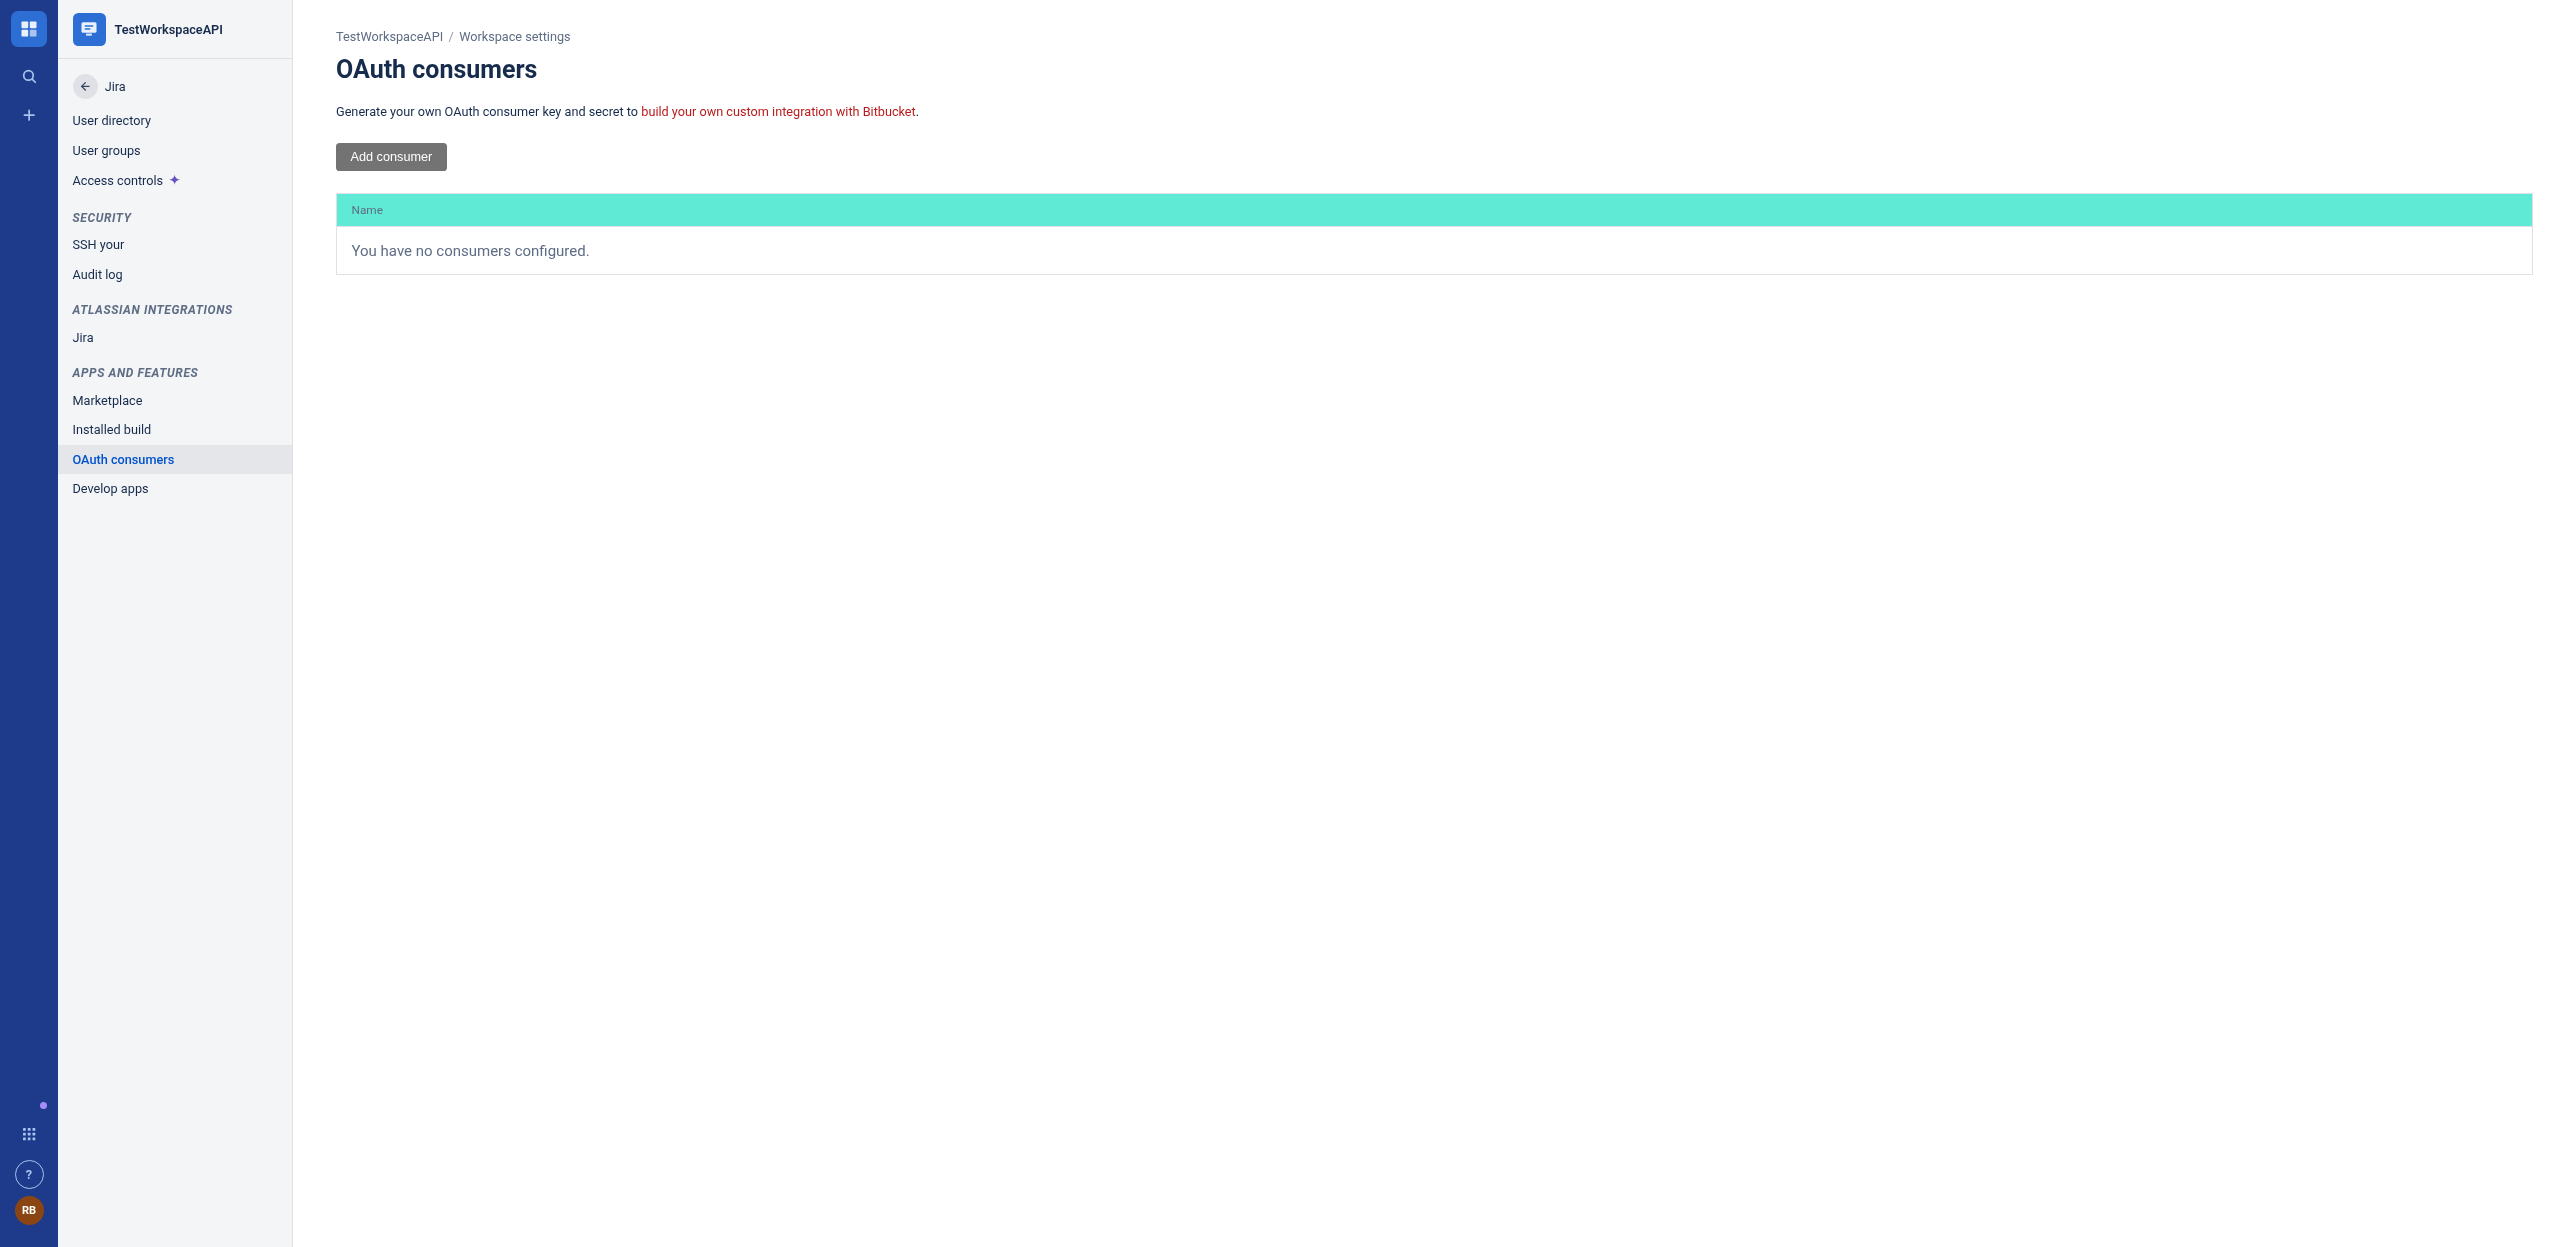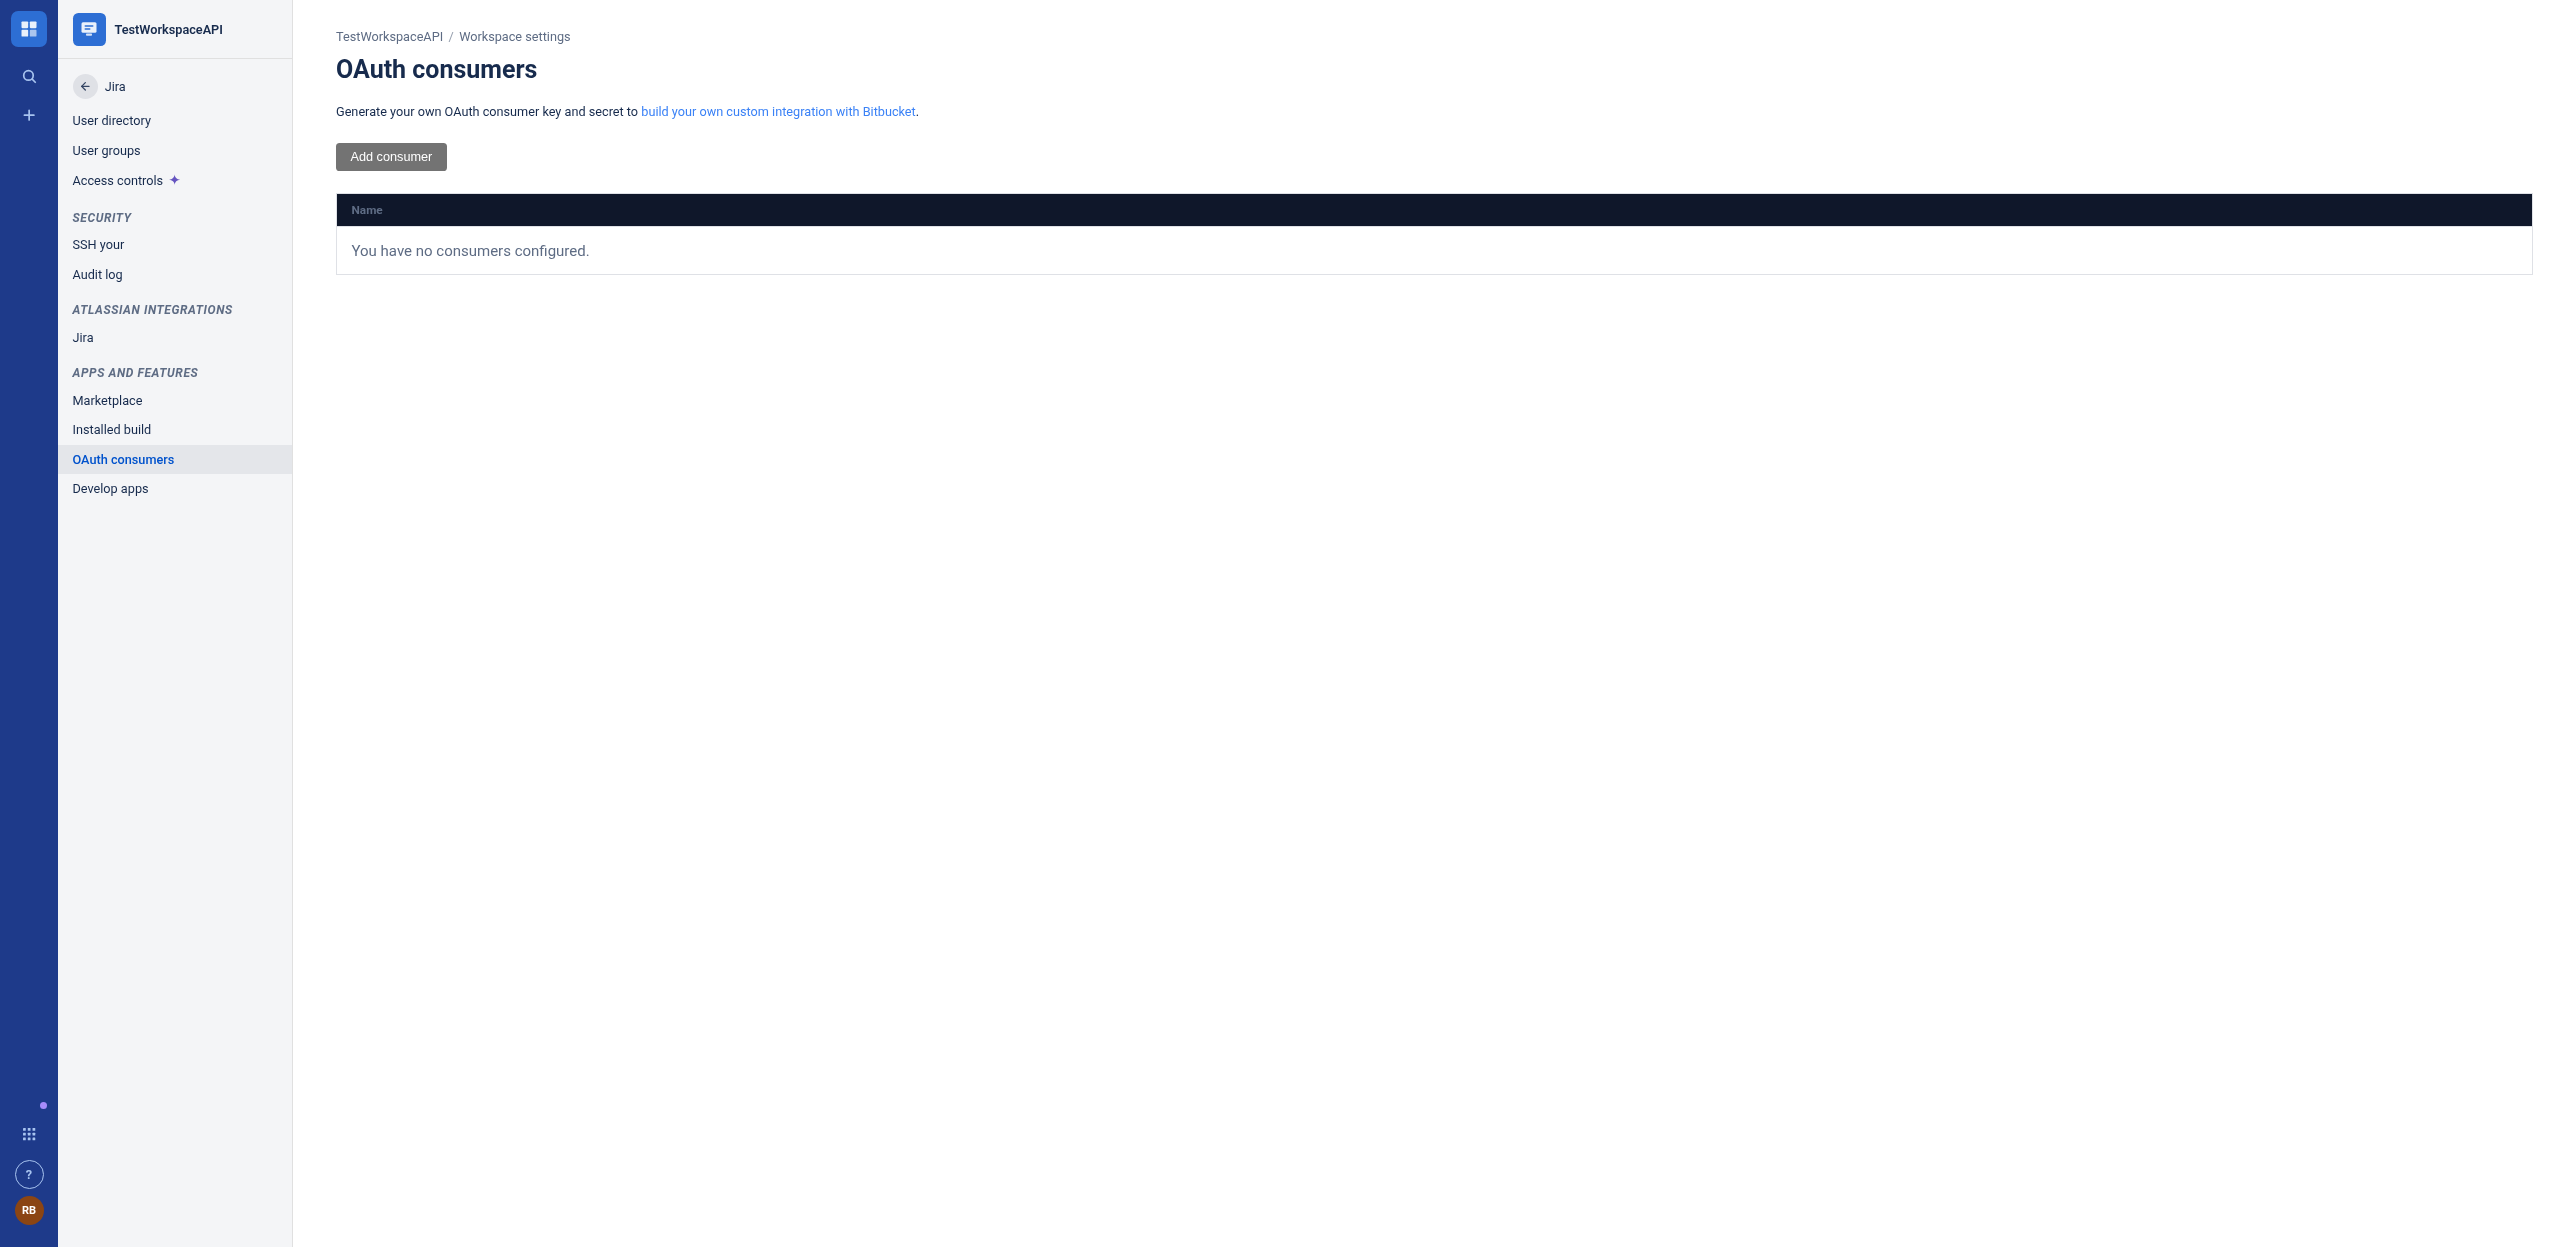--- a/index.html
+++ b/index.html
@@ -166,21 +166,21 @@
       color: #172b4d;
       margin-bottom: 18px;
     }
     .description {
       font-size: 12.7px;
       color: #172b4d;
       margin-bottom: 22px;
       line-height: 1.5;
     }
     .description a {
-      color: #3b82f6;
+      color: #b91c1c;
       text-decoration: none;
     }
     .add-consumer-btn {
       background: #737373;
       color: #fff;
       border: none;
       border-radius: 3.6px;
       padding: 7.2px 14.5px;
       font-size: 12.7px;
       font-weight: 500;
@@ -191,24 +191,24 @@
     .consumers-table {
       width: 100%;
       border-collapse: collapse;
       border: 0.9px solid #dfe1e6;
       border-radius: 3.6px;
     }
     .consumers-table th {
       text-align: left;
       padding: 9px 14.5px;
       font-size: 11.8px;
-      font-weight: 700;
+      font-weight: 400;
       color: #5e6c84;
       border-bottom: 1.8px solid #dfe1e6;
-      background: #0f172a;
+      background: #5eead4;
     }
     .consumers-table td {
       padding: 14.5px;
       font-size: 15px;
       color: #5e6c84;
       border-bottom: 0.9px solid #dfe1e6;
     }
   </style>
 </head>
 <body>

